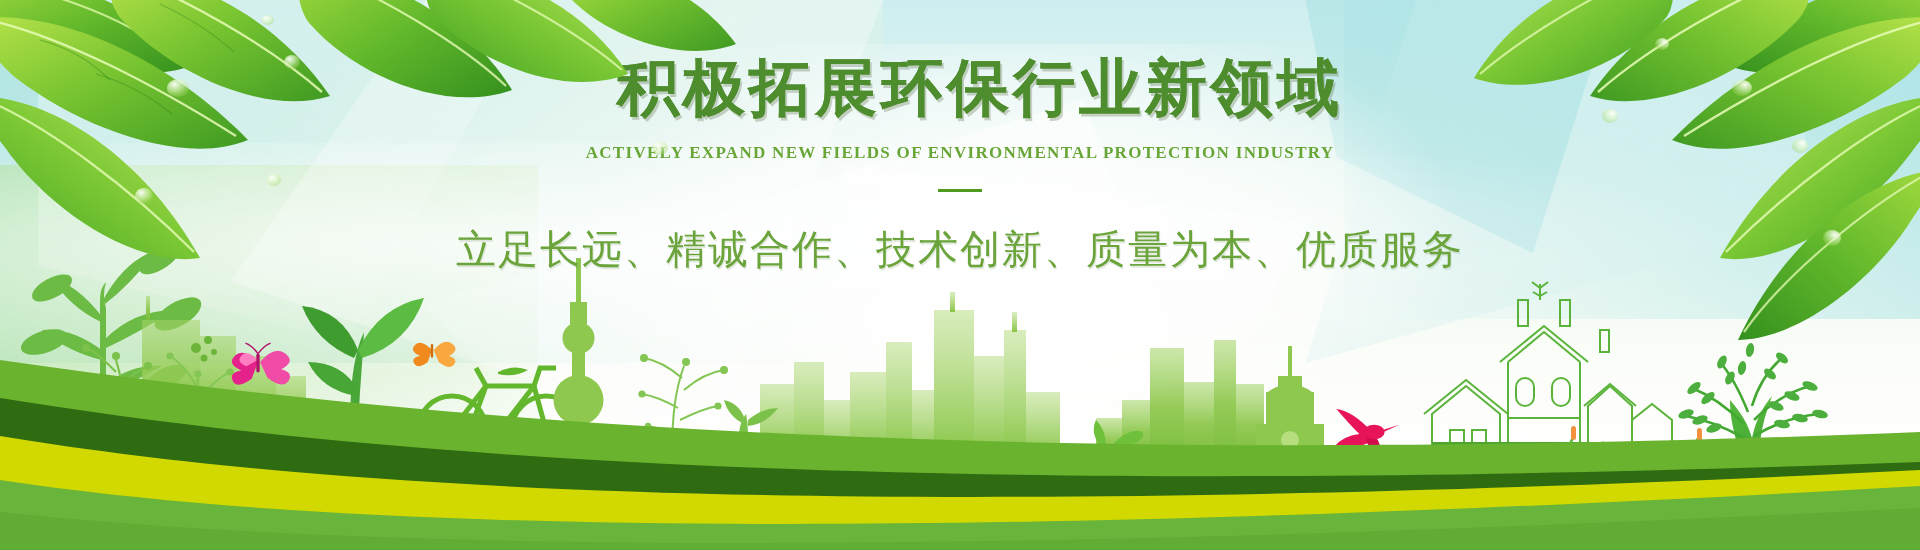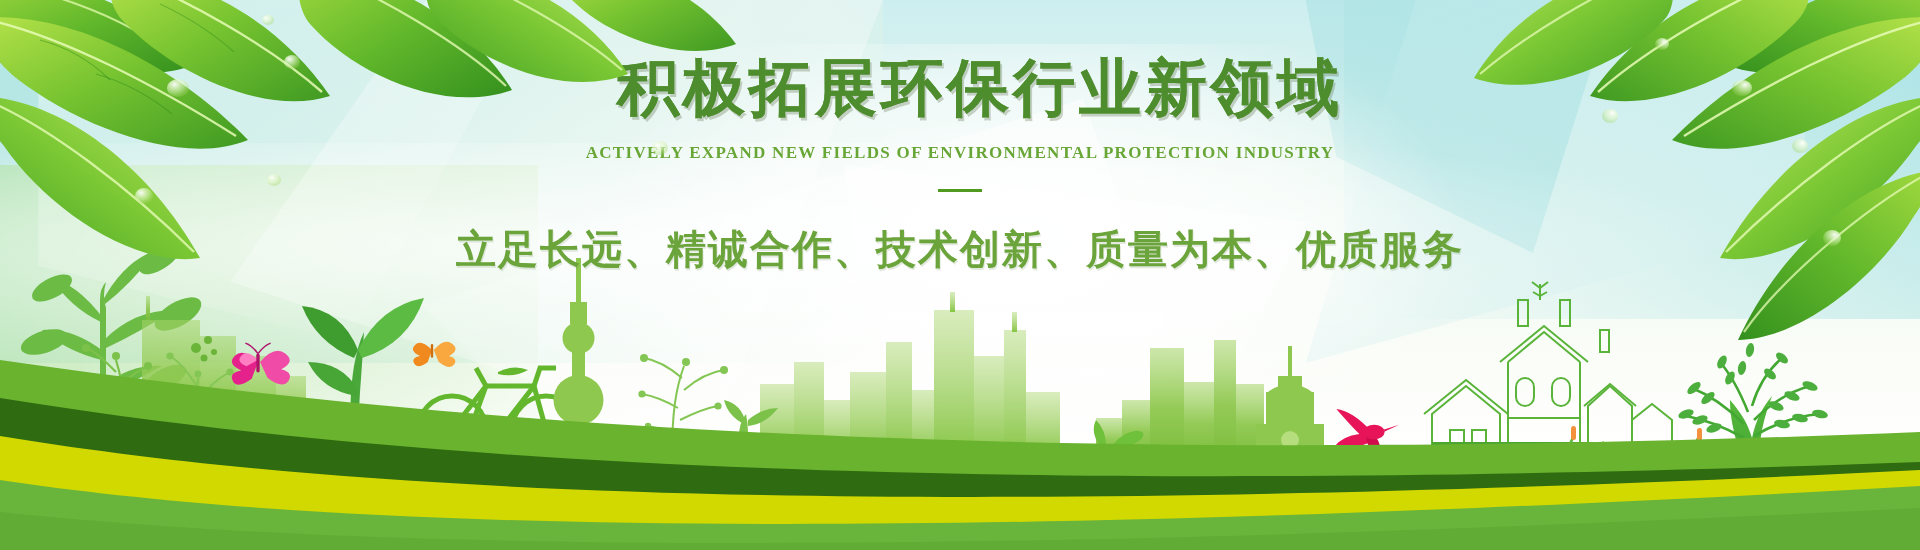--- a/index.html
+++ b/index.html
@@ -104,21 +104,21 @@
   }
   .rule{
     width:44px;height:3px;
     background:#4f9a1f;
     margin:26px auto 0;
   }
   .tagline{
     margin:30px 0 0;
     font-family:"Liberation Serif","DejaVu Serif",serif;
     font-size:40px;
-    font-weight:700;
+    font-weight:400;
     letter-spacing:2px;
     color:#6aa43a;
     text-shadow:1px 2px 0 rgba(110,140,90,.18);
   }
 </style>
 </head>
 <body>
 
 <div class="banner">
 

